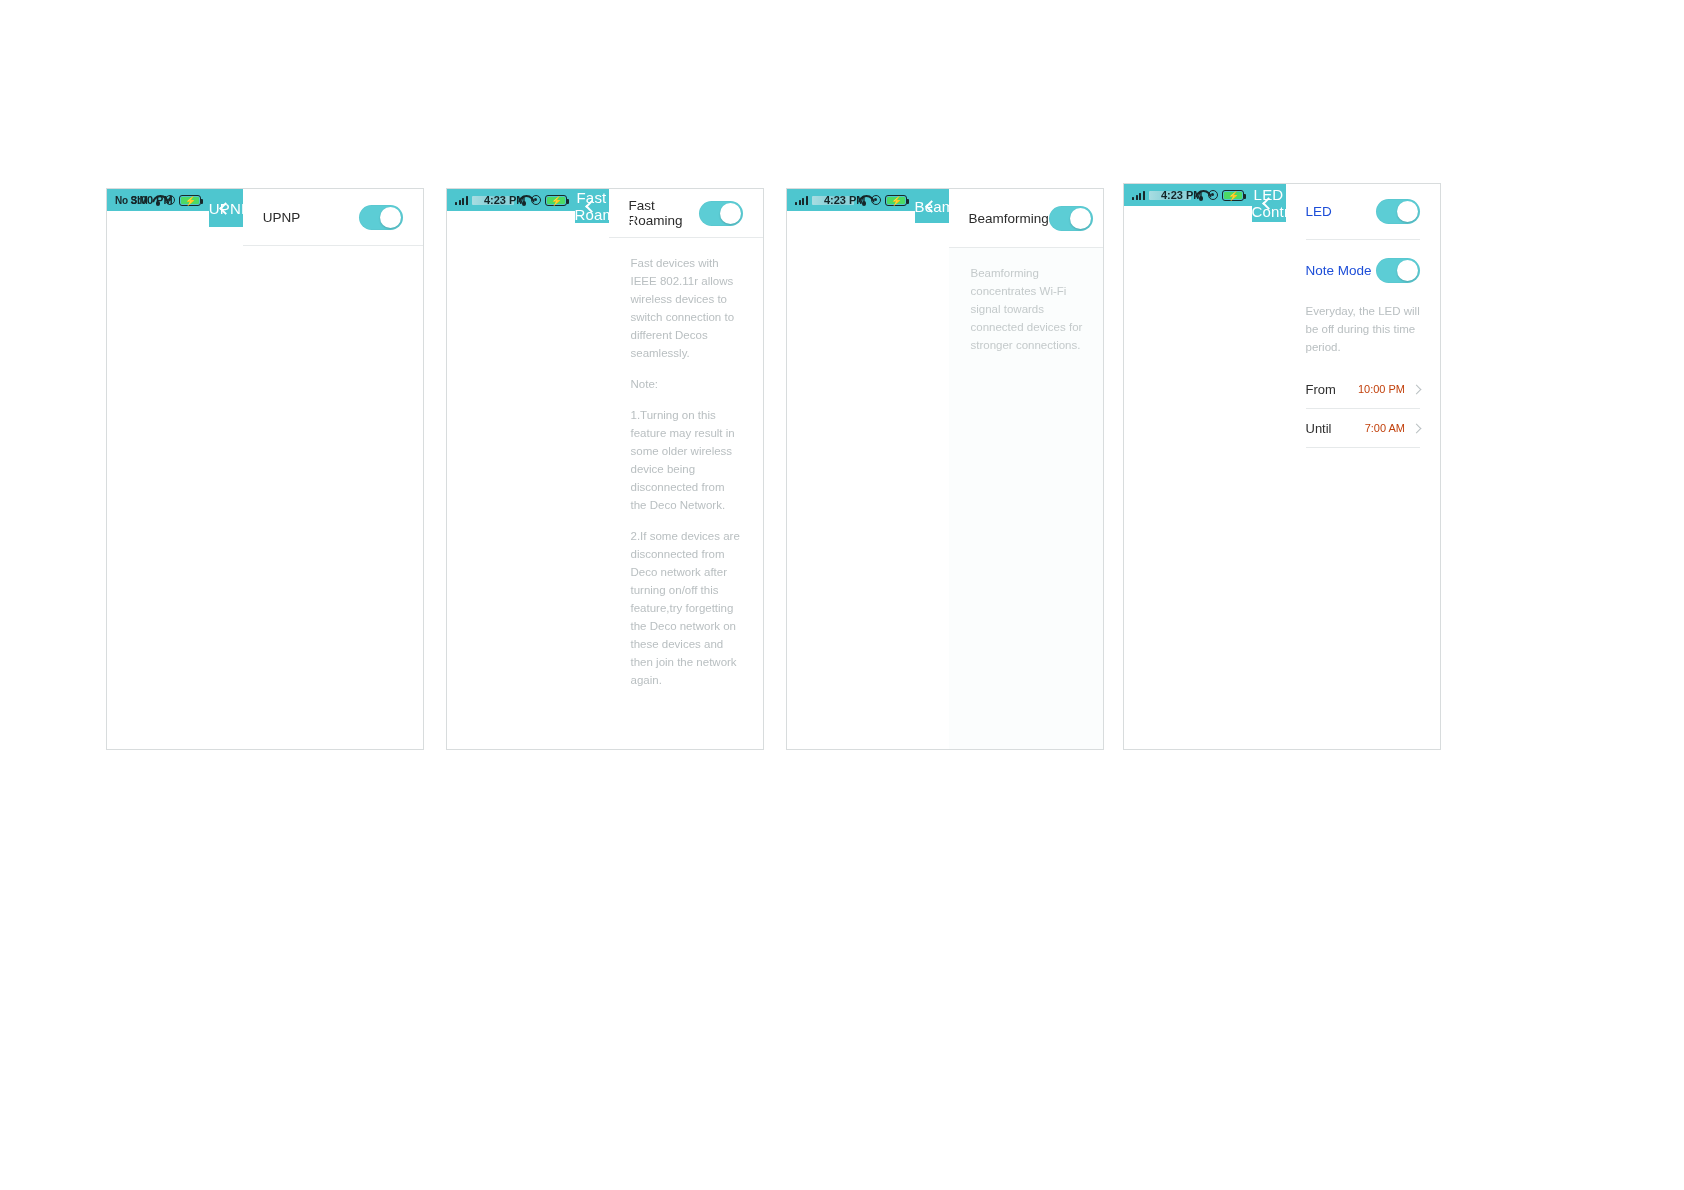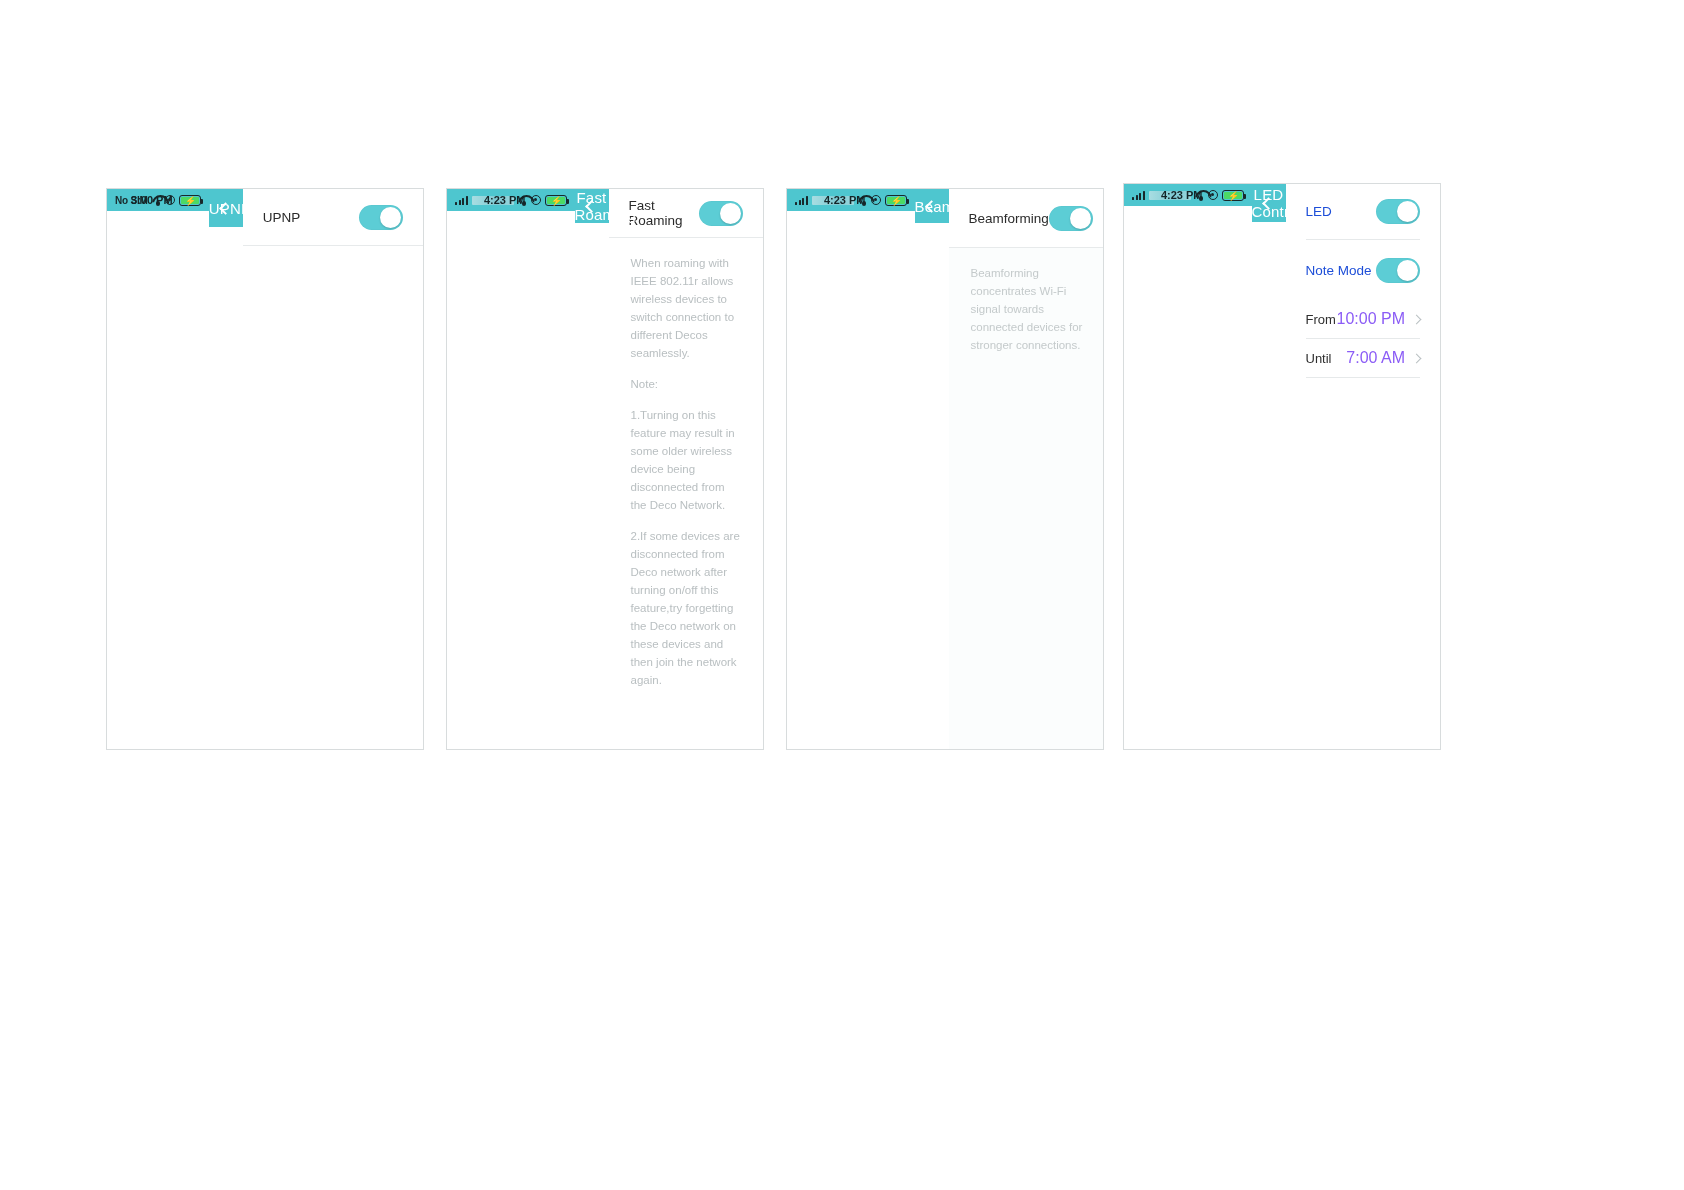--- a/index.html
+++ b/index.html
@@ -131,21 +131,21 @@
   .desc p:last-child { margin-bottom:0; }
 
   .desc.soft { color:#c4cacb; }
 
   .timerow {
     display:flex; align-items:center; justify-content:space-between;
     padding: 0 20px; height:38px; cursor:pointer;
   }
   .timerow-label { font-size:13px; color:#2f2f2f; }
   .timerow-right { display:flex; align-items:center; gap:8px; }
-  .timerow-value { font-size:16px; color:#8b5cf6; }
+  .timerow-value { font-size:11px; color:#c2410c; }
   .chev-right {
     width:7px;height:7px;border-top:1.5px solid #b9c0c2;border-right:1.5px solid #b9c0c2;
     transform: rotate(45deg); display:block;
   }
 </style>
 </head>
 <body>
 
 <div class="canvas">
 
@@ -210,21 +210,21 @@
     </div>
     <div class="phone-body">
       <div class="row" style="height:48px;">
         <span class="row-label">Fast Roaming</span>
         <span class="toggle">
             <span class="knob"></span>
           </span>
       </div>
       <div class="block-gap"></div>
       <div class="desc">
-        <p>When roaming with IEEE 802.11r allows wireless devices to switch connection to different Decos seamlessly.</p>
+        <p>Fast devices with IEEE 802.11r allows wireless devices to switch connection to different Decos seamlessly.</p>
         <p>Note:</p>
         <p>1.Turning on this feature may result in some older wireless device being disconnected  from the Deco Network.</p>
         <p>2.If some devices are disconnected from Deco network after turning on/off this feature,try forgetting the Deco network on these devices and then join the network again.</p>
       </div>
     </div>
   </div>
 
   <div class="phone" style="left:786px; top:188px; height:562px;">
     <div class="statusbar">
       <div class="sb-left">
@@ -299,20 +299,23 @@
         <span class="toggle">
             <span class="knob"></span>
           </span>
       </div>
       <div class="divider"></div>
       <div class="row" style="height:60px;">
         <span class="row-label grey">Note Mode</span>
         <span class="toggle">
             <span class="knob"></span>
           </span>
+      </div>
+      <div class="desc" style="padding:2px 20px 14px 20px;">
+        <p>Everyday, the LED will be off during this time period.</p>
       </div>
       <div class="timerow">
         <span class="timerow-label">From</span>
         <span class="timerow-right">
           <span class="timerow-value">10:00 PM</span>
           <span class="chev-right"></span>
         </span>
       </div>
       <div class="divider"></div>
       <div class="timerow">

